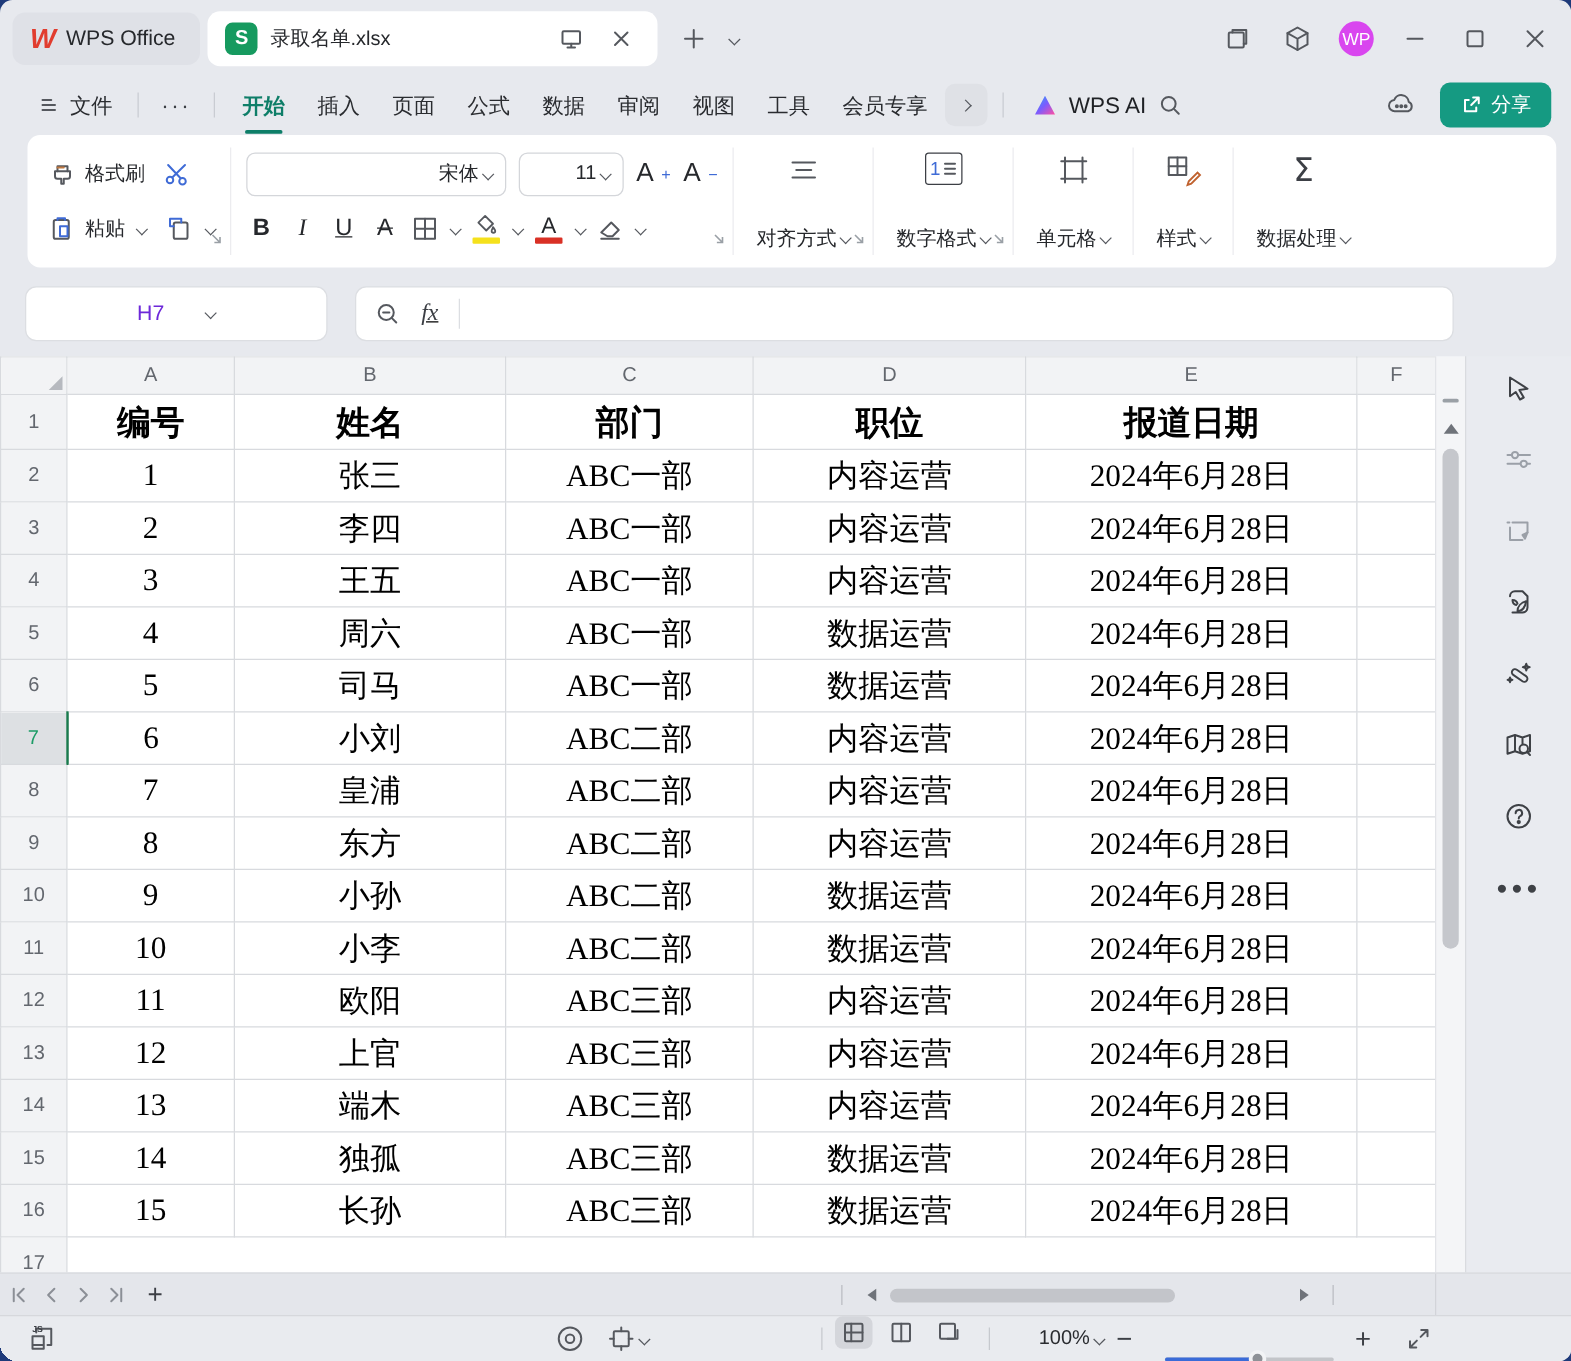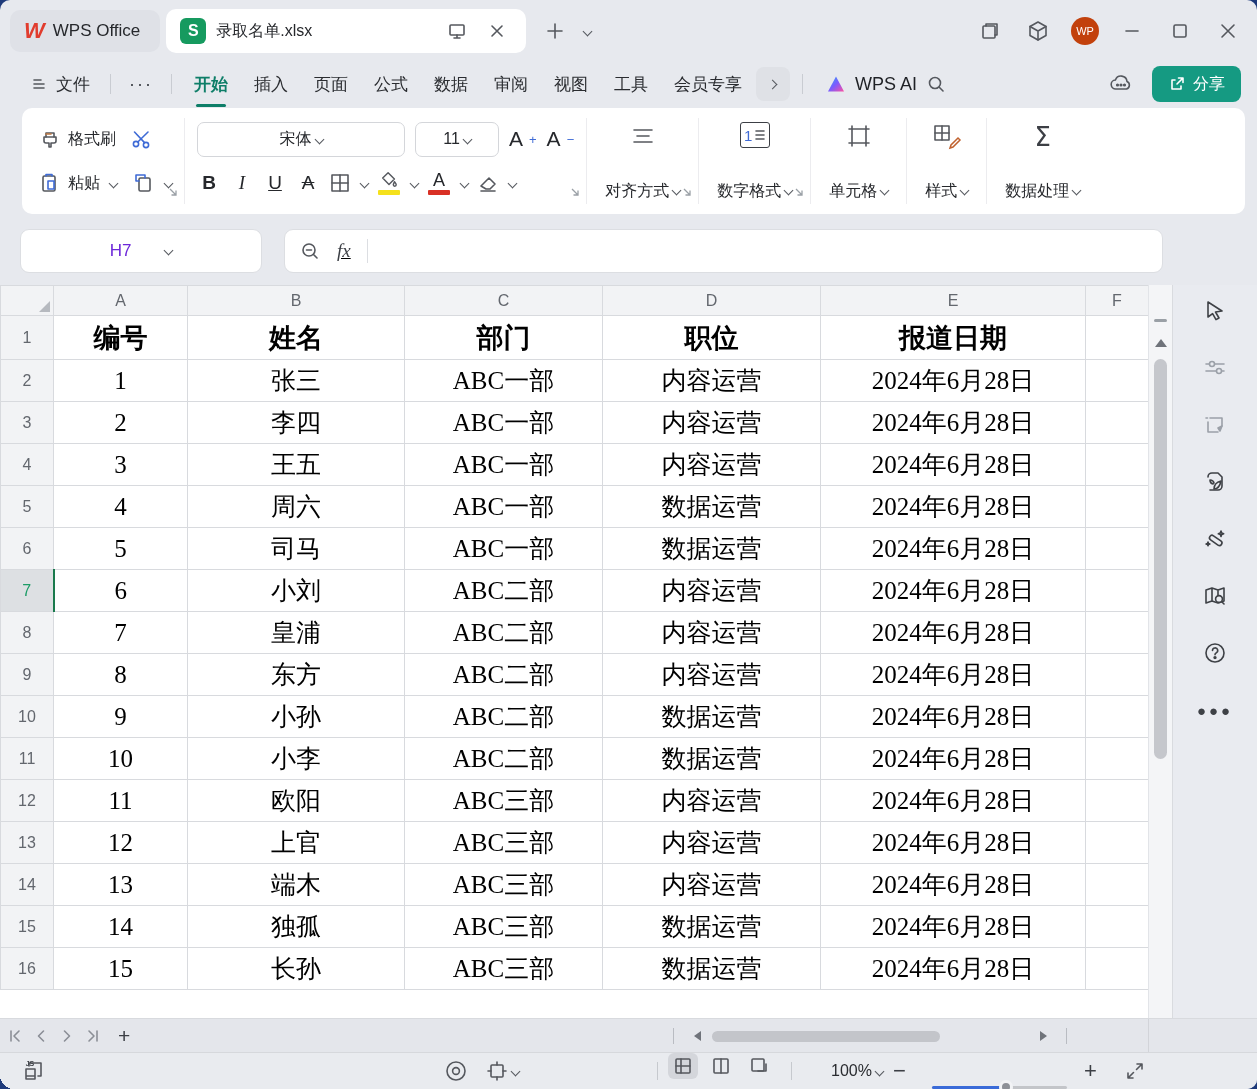--- a/index.html
+++ b/index.html
@@ -10,21 +10,21 @@
   
   .titlebar { height:62px; display:flex; align-items:center; padding:0 14px 0 10px; flex:none; }
   .app-pill { display:flex; align-items:center; gap:9px; background:#dfe1e7; border-radius:10px; height:42px; padding:0 20px 0 14px; }
   .wps-logo { color:#e13c2e; font-weight:bold; font-size:22px; font-style:italic; letter-spacing:-1px; }
   .app-name { font-size:17px; color:#26282c; }
   .doc-tab { display:flex; align-items:center; gap:10px; background:#ffffff; border-radius:10px; height:44px; margin-left:6px; padding:0 14px; min-width:360px; }
   .doc-icon { width:26px; height:26px; background:#169a5f; border-radius:6px; color:#fff; font-weight:bold; font-size:16px; display:flex; align-items:center; justify-content:center; }
   .doc-title { font-size:16px; color:#26282c; flex:1; }
   .icon-btn { width:30px; height:30px; display:flex; align-items:center; justify-content:center; color:#55585e; border-radius:6px; flex:none; }
   .titlebar-right { margin-left:auto; display:flex; align-items:center; gap:18px; }
-  .avatar { width:28px; height:28px; border-radius:50%; background:#c2410c; color:#fff; font-size:11px; display:flex; align-items:center; justify-content:center; }
+  .avatar { width:28px; height:28px; border-radius:50%; background:#d946ef; color:#fff; font-size:14px; display:flex; align-items:center; justify-content:center; }
   svg.line { fill:none; stroke:#55585e; stroke-width:1.6; stroke-linecap:round; stroke-linejoin:round; }
 
   
   .menubar { height:44px; display:flex; align-items:center; padding:0 16px 0 22px; gap:4px; flex:none; }
   .menu-file { display:flex; align-items:center; gap:8px; font-size:17px; color:#2a2c30; padding:0 8px; }
   .mb-sep { width:1px; height:20px; background:#c9ccd2; margin:0 8px; }
   .menu-item { font-size:17px; color:#2a2c30; padding:4px 10px; position:relative; white-space:nowrap; }
   .menu-item.active { color:#0e7e68; font-weight:bold; }
   .menu-item.active::after { content:""; position:absolute; left:12px; right:12px; bottom:-7px; height:3px; border-radius:2px; background:#0e7e68; }
   .menu-more { font-size:18px; color:#3c3f45; letter-spacing:2px; padding:0 6px; }
@@ -36,21 +36,21 @@
   .chev.right { transform:rotate(-45deg); margin:0; }
 
   
   .ribbon { height:116px; padding:2px 12px 8px; flex:none; }
   .ribbon-panel { background:#fff; border-radius:10px; height:106px; display:flex; align-items:stretch; padding:10px 4px;margin-left:10px; }
   .rgroup { position:relative; padding:2px 12px; display:flex; flex-direction:column; justify-content:space-between; }
   .rgroup + .rgroup { border-left:1px solid #ececef; }
   .rrow { display:flex; align-items:center; gap:14px; height:38px; }
   .tool { display:flex; align-items:center; gap:6px; font-size:16px; color:#26282c; white-space:nowrap; }
   .launcher { position:absolute; right:5px; bottom:2px; }
-  .select-box { border:1px solid #d4d6da; border-radius:7px; height:35px; display:flex; align-items:center; padding:0 10px; font-size:16px; color:#26282c; justify-content:center; background:#fff; }
+  .select-box { border:1px solid #d4d6da; border-radius:7px; height:35px; display:flex; align-items:center; padding:0 10px; font-size:16px; color:#26282c; justify-content:flex-end; background:#fff; }
   .bl { font-size:19px; color:#26282c; width:24px; text-align:center; }
   .stack { display:flex; flex-direction:column; align-items:center; justify-content:space-between; padding:4px 18px 2px; }
   .stack .lbl { font-size:16px; color:#26282c; white-space:nowrap; }
   .sigma { font-size:26px; color:#3c3f45; font-family:"DejaVu Sans",sans-serif; }
   .color-btn { position:relative; width:24px; height:26px; text-align:center; }
   .color-bar { position:absolute; left:1px; right:1px; bottom:1px; height:5px; border-radius:1px; }
 
   
   .formula-row { height:63px; display:flex; align-items:center; padding:0 12px 6px 20px; gap:22px; flex:none; }
   .name-box { width:242px; height:44px; background:#fff; border:1px solid #dcdee2; border-radius:9px; display:flex; align-items:center; justify-content:center; gap:30px; font-size:17px; color:#6d28d9; }
@@ -570,20 +570,24 @@
             </tr>
             <tr class="dr">
               <td class="rowh">16</td>
               <td class="cell">15</td>
               <td class="cell">长孙</td>
               <td class="cell">ABC三部</td>
               <td class="cell">数据运营</td>
               <td class="cell">2024年6月28日</td>
               <td class="cell"></td>
             </tr>
+            <tr class="dr">
+              <td class="rowh">17</td>
+              <td class="cell" colspan="6"></td>
+            </tr>
           </tbody>
         </table>
     </div>
     <div class="vscroll">
       <span class="vs-split"></span>
       <span class="vs-up"></span>
       <span class="vs-thumb"></span>
     </div>
     <div class="sidebar">
       <span class="sb-ico">

